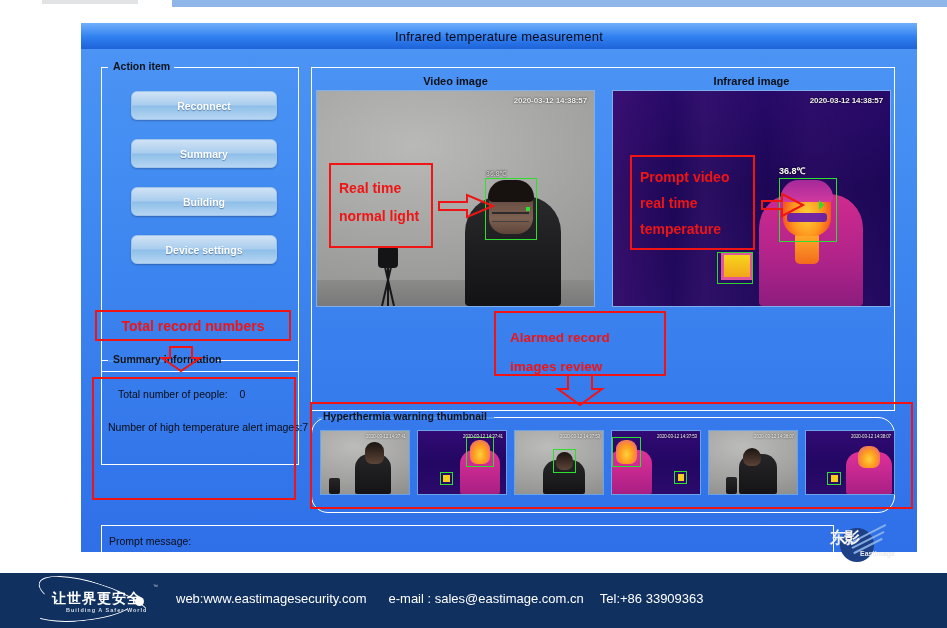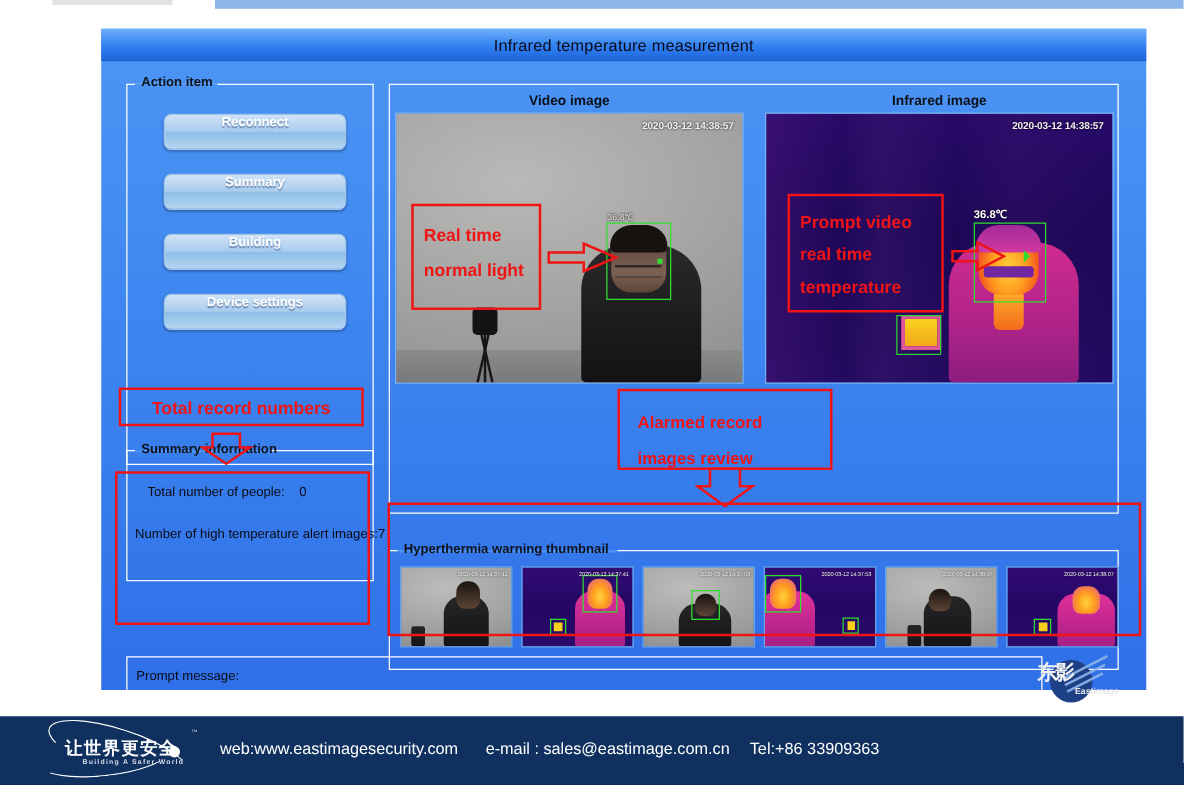--- a/index.html
+++ b/index.html
@@ -40,21 +40,21 @@
   
   .legend-mask{position:absolute;top:-1px;left:6px;height:2px;background:#4a92f4;}
 
   
   #action-group{left:20px;top:18px;width:198px;height:305px;}
   .btn{
     position:absolute;left:29px;width:144px;height:27px;
     border:1px solid #9ec4ea;border-radius:6px;
     background:linear-gradient(180deg,#cfe2f5 0%,#a9cdee 48%,#8ebfe9 52%,#b6d5f1 100%);
     color:#ffffff;font-size:10.5px;font-weight:bold;
-    display:flex;align-items:flex-start;justify-content:center;
+    display:flex;align-items:center;justify-content:center;
     text-shadow:0 1px 1px rgba(40,70,120,.55);
     box-shadow:0 1px 2px rgba(0,0,0,.25);
     cursor:pointer;
   }
   #btn-0{top:23px;} #btn-1{top:71px;} #btn-2{top:119px;} #btn-3{top:167px;}
 
   #summary-group{left:20px;top:311px;width:198px;height:105px;}
 
   .sum-line{position:absolute;left:8px;font-size:10.5px;color:#0a0c12;white-space:nowrap;}
   #sum-0{top:27px;left:16px;}
@@ -129,21 +129,21 @@
   #ir-temp{left:166px;bottom:129px;font-size:9px;color:#ffffff;}
   .green-dot{position:absolute;width:4px;height:4px;background:#2ee02e;}
   #vis-dot{left:209px;bottom:95px;}
   #ir-dot{left:206px;bottom:96px;border-radius:0;
     width:0;height:0;background:transparent;border-left:5px solid #2ee02e;border-bottom:5px solid transparent;border-top:5px solid transparent;}
 
   .ts{position:absolute;top:5px;right:7px;font-size:8px;color:#f0f0f0;
      text-shadow:0 0 2px rgba(0,0,0,.85);white-space:nowrap;letter-spacing:-.1px;}
 
   
-  #thumb-group{left:230px;top:391px;width:584px;height:96px;}
+  #thumb-group{left:230px;top:368px;width:584px;height:96px;border-radius:17px;}
   .thumb-strip{position:absolute;left:8px;top:12px;display:flex;gap:7px;}
   .thumb{width:90px;height:65px;position:relative;overflow:hidden;border:1px solid #6aa3e6;box-sizing:border-box;}
   .thumb .ts{font-size:4.5px;top:3px;right:3px;}
   .t-vis{background:radial-gradient(ellipse 120% 90% at 38% 25%,#bcbcba 0%,#a1a19f 60%,#8c8c8a 100%);}
   .t-ir{background:linear-gradient(180deg,#320b74 0%,#230763 50%,#2c0a6b 100%);}
   .tp{position:absolute;bottom:0;border-radius:14px 14px 2px 2px;}
   .tp-dark{background:linear-gradient(180deg,#262628,#141416);}
   .tp-hot{background:linear-gradient(180deg,#e0309a,#a81f84);}
   .th{position:absolute;border-radius:9px 9px 7px 7px;}
   .th-dark{background:linear-gradient(180deg,#1a1411,#5d4437);}

